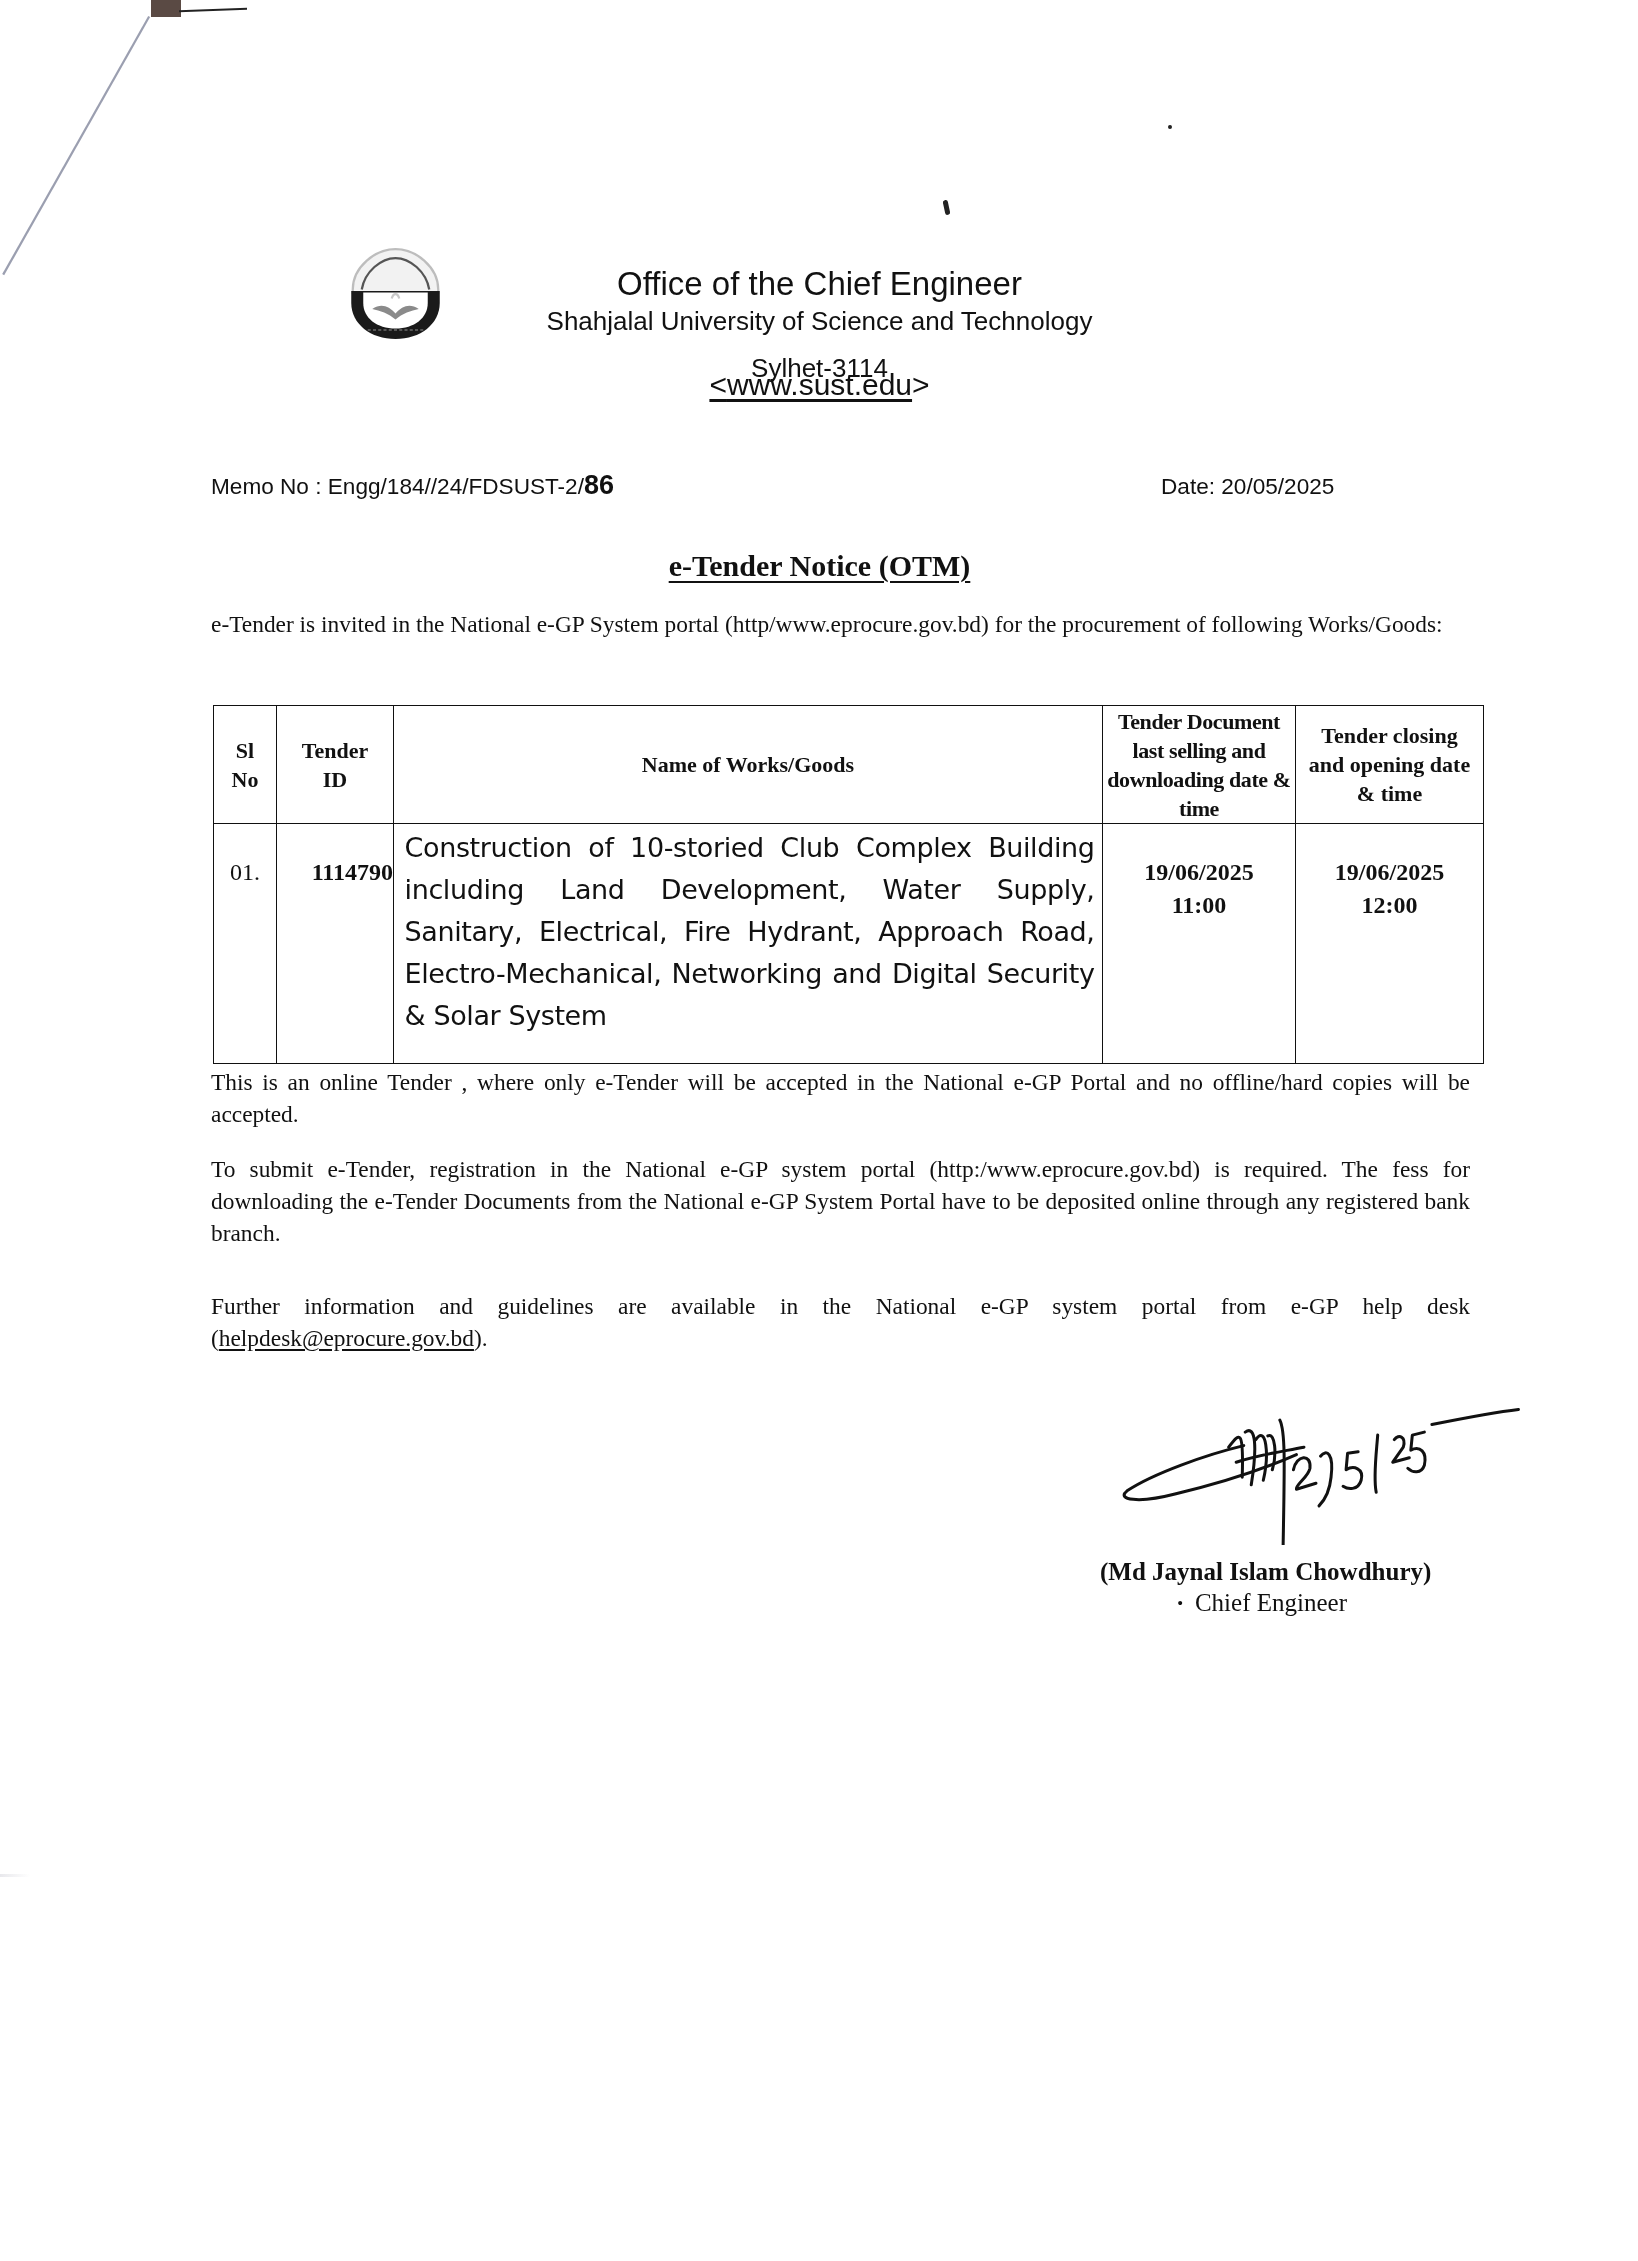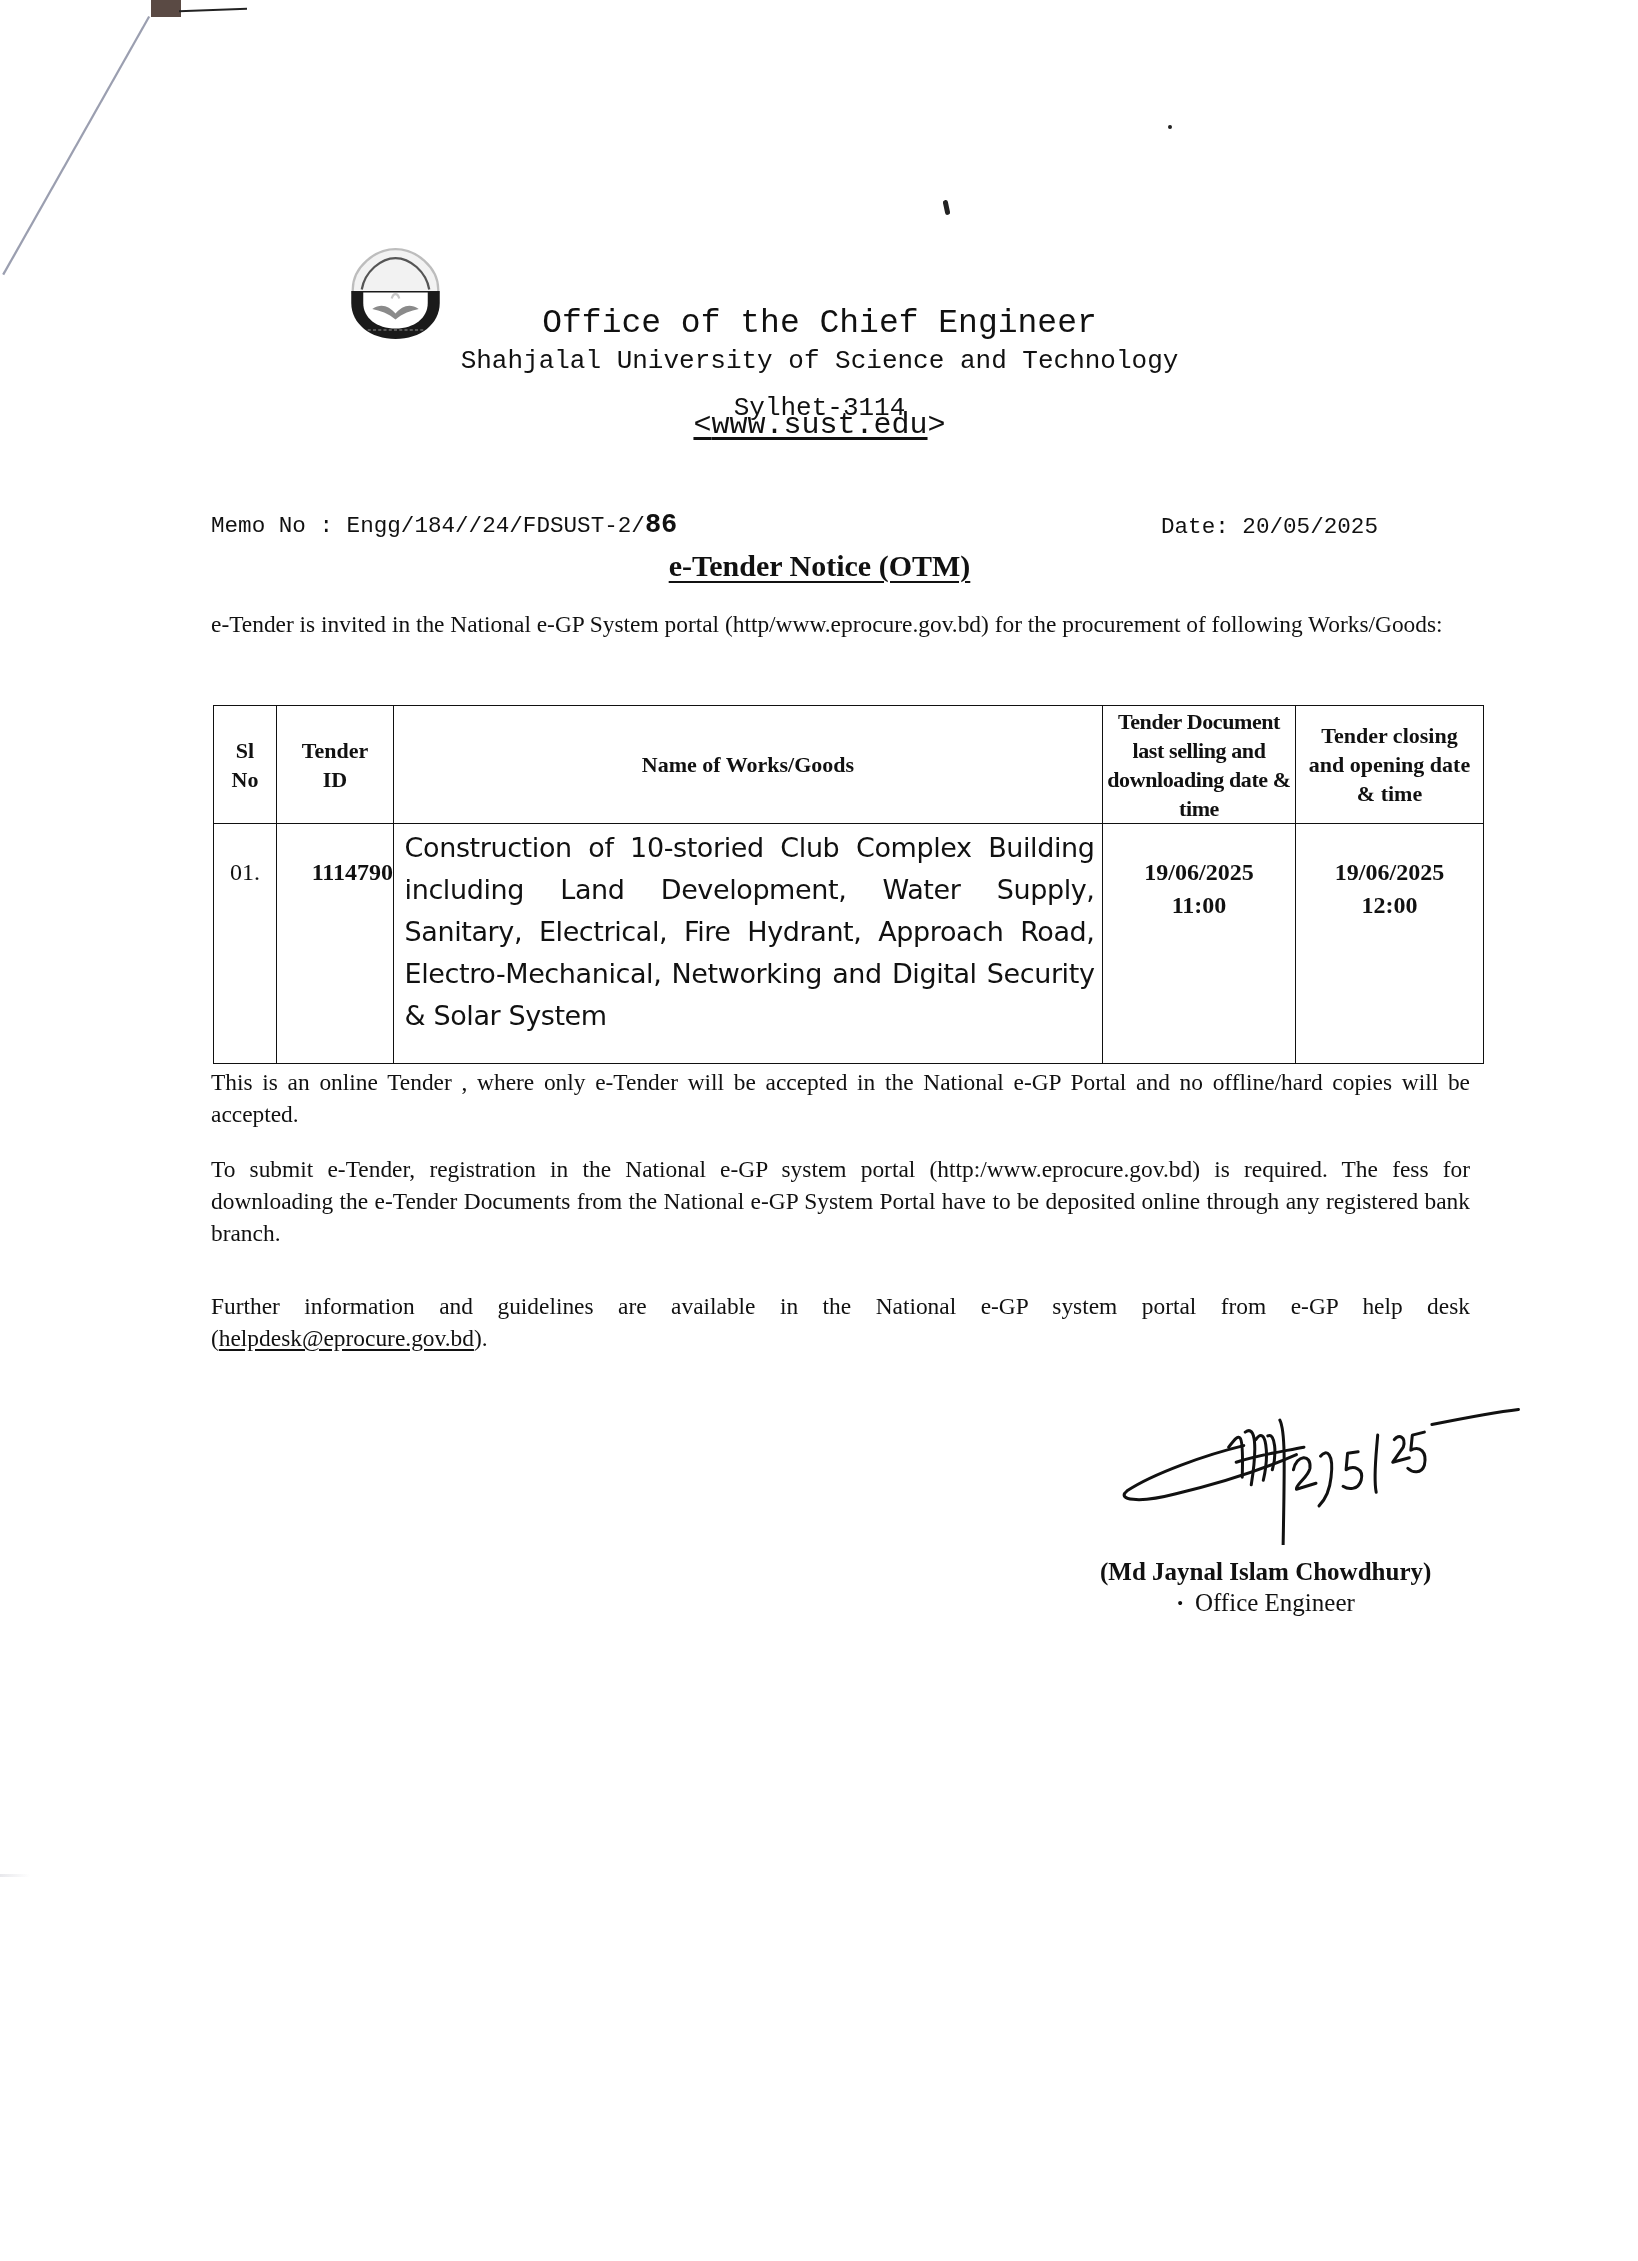--- a/index.html
+++ b/index.html
@@ -1,18 +1,18 @@
 <!DOCTYPE html>
 <html style="font-size:12px"><head>
 <meta charset="utf-8">
 <style>
   html, body { margin: 0; padding: 0; background: #ffffff; }
   body { width: 1639px; height: 2261px; position: relative; overflow: hidden; color: #111; }
   .abs { position: absolute; }
-  .sans { font-family: Liberation Mono, monospace; margin-top: 40px; }
+  .sans { font-family: Liberation Sans, sans-serif; }
   .serif { font-family: "Liberation Serif", "DejaVu Serif", serif; }
 
   
   #corner-mark { left: 151px; top: 0; width: 30px; height: 16.6px; background: #5a4a44; }
   #corner-line { left: 179px; top: 9px; width: 68px; height: 1.5px; background: #222; transform: skewY(-2deg); }
   #fold-line { left: 0; top: 0; }
 
   
   #logo { left: 345px; top: 246px; width: 101px; height: 96px; }
   .lh { left: 0; width: 100%; text-align: center; }
@@ -147,14 +147,14 @@
     <path d="M246 90 C250 70 270 68 268 88 C266 100 248 110 250 116 L276 108"></path>
     <path d="M282 72 C290 62 300 68 296 100 C294 120 286 132 280 138"></path>
     <path d="M332 66 L318 68 L316 90 C326 84 340 88 336 104 C332 118 318 116 312 112"></path>
     <path d="M358 44 C356 70 352 100 356 120"></path>
     <path d="M380 50 C386 42 396 46 392 60 L378 80 L400 74"></path>
     <path d="M420 40 L404 44 L402 64 C414 58 424 66 420 84 C416 96 404 94 398 88"></path>
     <path d="M430 30 C470 22 510 14 545 10"></path>
   </g>
 </svg>
 <div id="sig-name" class="abs serif">(Md Jaynal Islam Chowdhury)</div>
-<div id="sig-title" class="abs serif">Office Engineer</div>
+<div id="sig-title" class="abs serif">Chief Engineer</div>
 
 
 </body></html>

